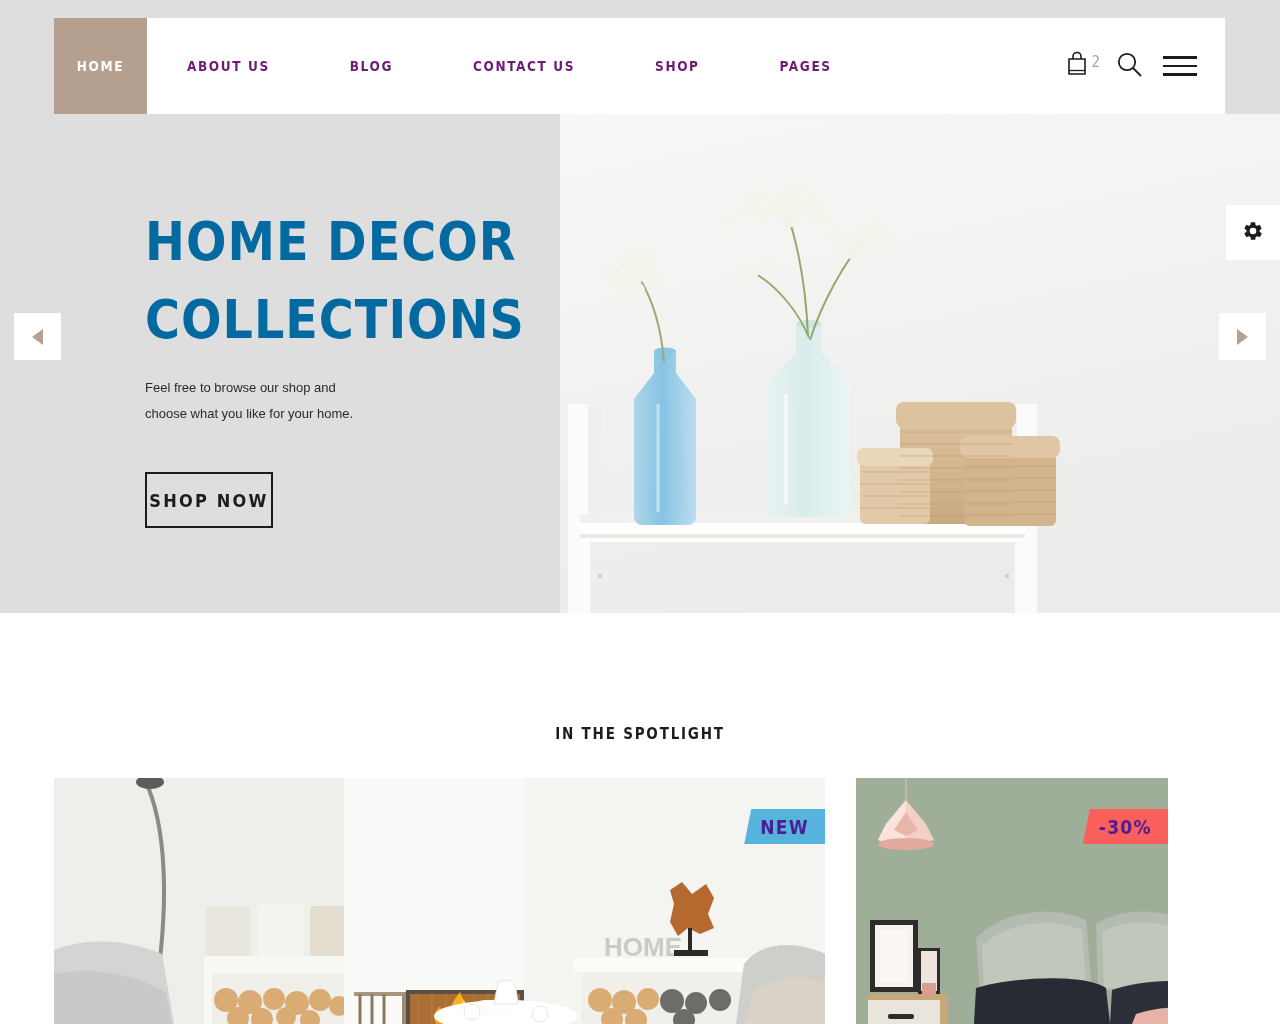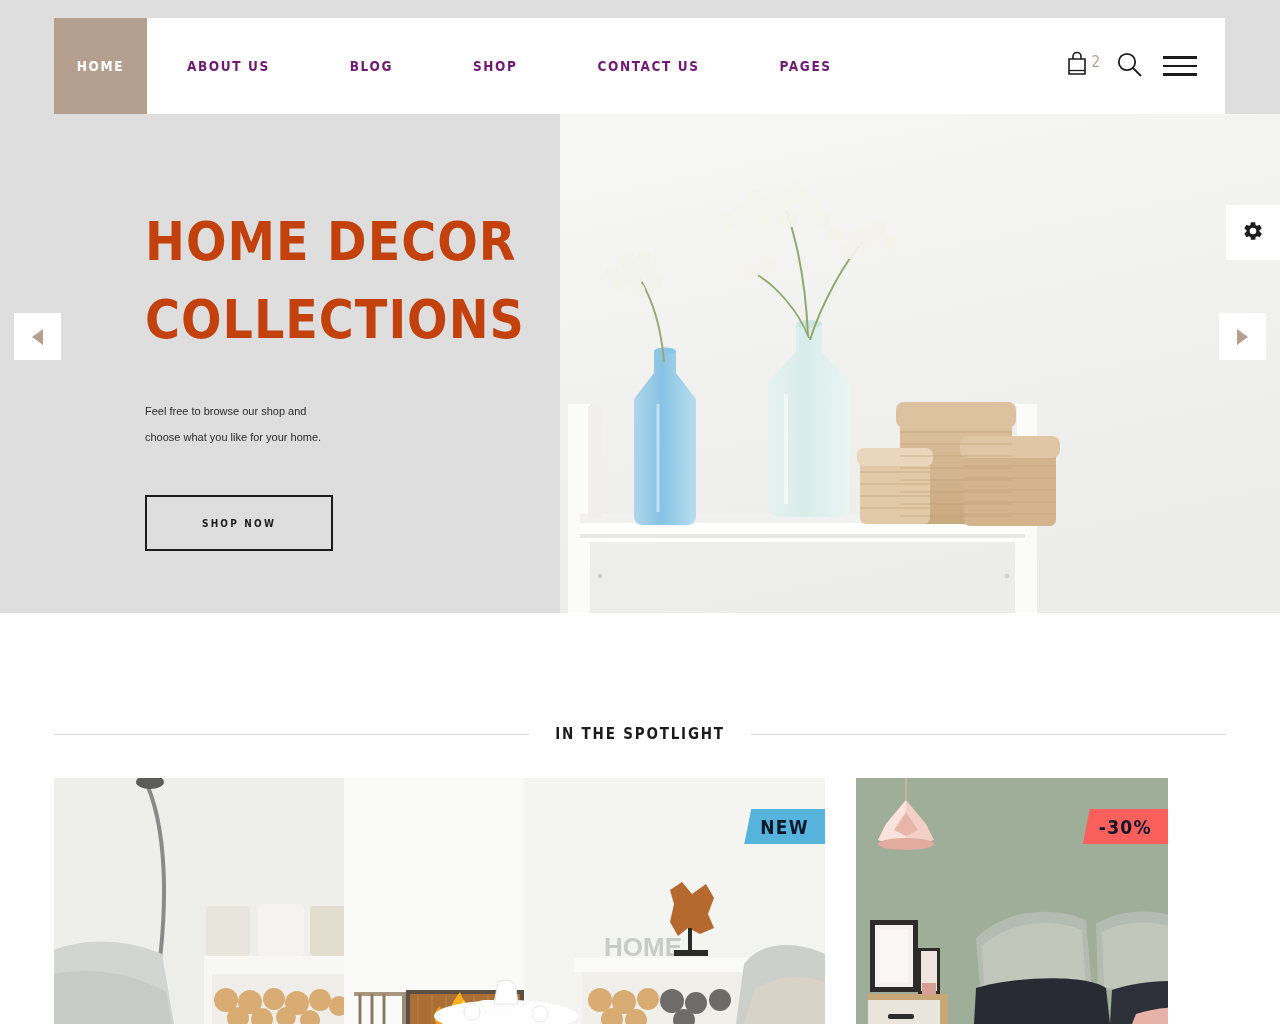--- a/index.html
+++ b/index.html
@@ -57,31 +57,31 @@
     background:#dedede; overflow:hidden;
   }
   .hero-photo {
     position:absolute; right:0; top:0; width:720px; height:499px;
     background:#f3f3f2;
   }
   .hero-copy { position:absolute; left:145px; top:89px; width:420px; }
   .hero-title {
     font-family:"DejaVu Sans Condensed","Liberation Sans Narrow","Liberation Sans",sans-serif;
     font-weight:bold; font-size:53px; line-height:78px;
-    letter-spacing:1px; color:#c2410c; text-transform:uppercase;
+    letter-spacing:1px; color:#0369a1; text-transform:uppercase;
   }
   .hero-sub {
-    margin-top:39px; font-size:11px; line-height:26px; color:#2a2a2a;
+    margin-top:16px; font-size:13px; line-height:26px; color:#2a2a2a;
     font-family:"Liberation Sans", sans-serif;
   }
   .shop-btn {
     margin-top:45px; display:inline-flex; align-items:center; justify-content:center;
-    width:188px; height:56px; border:2.5px solid #1c1c1c; background:transparent;
-    font-family:"DejaVu Sans Condensed","Liberation Sans Narrow","Liberation Sans",sans-serif;
-    font-weight:bold; font-size:10px; letter-spacing:2.2px; color:#1c1c1c;
+    width:128px; height:56px; border:2.5px solid #1c1c1c; background:transparent;
+    font-family:"DejaVu Sans Condensed","Liberation Sans Narrow","Liberation Sans",sans-serif;
+    font-weight:bold; font-size:18px; letter-spacing:2.2px; color:#1c1c1c;
     text-transform:uppercase; cursor:pointer;
   }
   .slider-arrow {
     position:absolute; width:47px; height:47px; background:#ffffff;
     display:flex; align-items:center; justify-content:center; cursor:pointer;
     top:313px; z-index:20;
   }
   .arrow-prev { left:14px; }
   .arrow-next { left:1219px; }
   .tri-l { width:0; height:0; border-top:8px solid transparent; border-bottom:8px solid transparent; border-right:11px solid #b5a08f; }
@@ -89,56 +89,56 @@
   .settings-tab {
     position:absolute; left:1226px; top:205px; width:54px; height:55px;
     background:#ffffff; display:flex; align-items:center; justify-content:center;
     cursor:pointer; z-index:25;
   }
 
   
   .spotlight { position:absolute; left:0; top:613px; width:1280px; height:411px; background:#ffffff; }
   .sec-head {
     position:absolute; left:54px; top:112px; width:1172px;
-    display:flex; align-items:center; gap:0;
+    display:flex; align-items:center; gap:0;flex-direction:column;
   }
   .sec-line { flex:1; height:1px; background:#d8d8d8; }
   .sec-title {
     padding:0 26px;
     font-family:"DejaVu Sans Condensed","Liberation Sans Narrow","Liberation Sans",sans-serif;
     font-weight:bold; font-size:15px; letter-spacing:1.8px; color:#1c1c1c;
     text-transform:uppercase; white-space:nowrap;
   }
   .cards { position:absolute; left:54px; top:165px; display:flex; gap:31px; }
   .card { position:relative; overflow:hidden; cursor:pointer; }
   .card-a { width:771px; height:246px; }
   .card-b { width:312px; height:246px; }
   .badge {
     position:absolute; top:31px; right:0; height:35px;
     display:flex; align-items:center; justify-content:center;
     font-family:"DejaVu Sans Condensed","Liberation Sans Narrow","Liberation Sans",sans-serif;
-    font-weight:bold; font-size:19px; letter-spacing:1.3px; color:#0f172a;
+    font-weight:bold; font-size:19px; letter-spacing:1.3px; color:#4c1d95;
     padding:0 16px;
     clip-path: polygon(7px 0, 100% 0, 100% 100%, 0 100%);
   }
   .badge-new { background:#56b4dc; }
   .badge-sale { background:#f9605b; }
 </style>
 </head>
 <body>
 
 <div class="header">
 
 
   <nav class="nav">
     <div class="nav-item active">HOME</div>
     <div class="nav-item">ABOUT US</div>
     <div class="nav-item">BLOG</div>
+    <div class="nav-item">CONTACT US</div>
     <div class="nav-item">SHOP</div>
-    <div class="nav-item">CONTACT US</div>
     <div class="nav-item">PAGES</div>
   </nav>
 
   <div class="header-tools">
     <div class="cart-wrap">
       <span>
         <svg width="22" height="26" viewBox="0 0 22 26">
           <path d="M3 8 h16 v15 h-16 z" fill="none" stroke="#1c1c1c" stroke-width="1.6"></path>
           <path d="M7 8 V5.5 a4 4 0 0 1 8 0 V8" fill="none" stroke="#1c1c1c" stroke-width="1.6"></path>
           <line x1="3" y1="19.5" x2="19" y2="19.5" stroke="#1c1c1c" stroke-width="1.3"></line>

